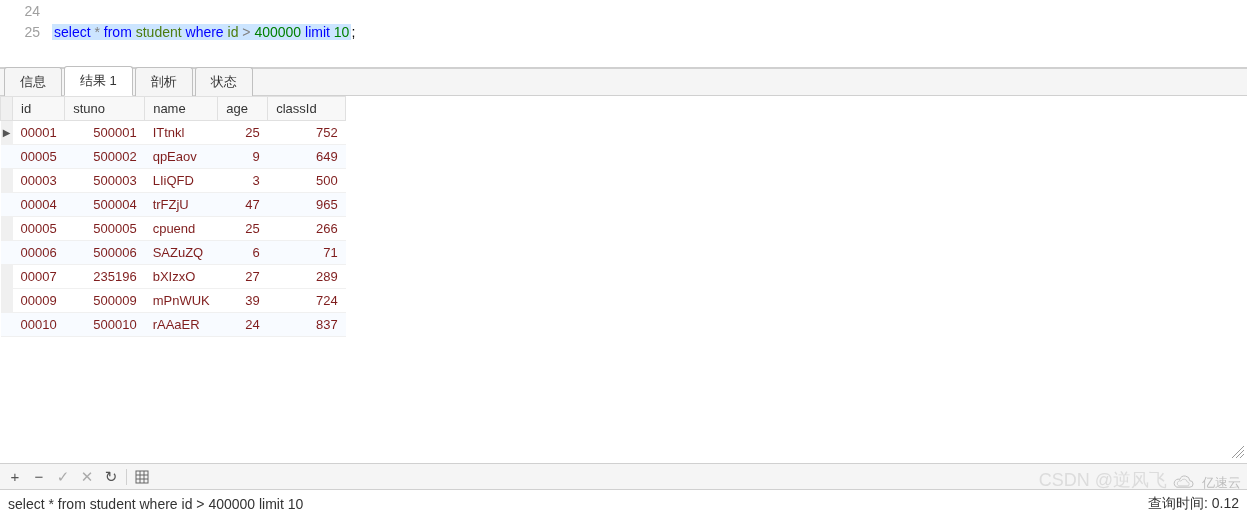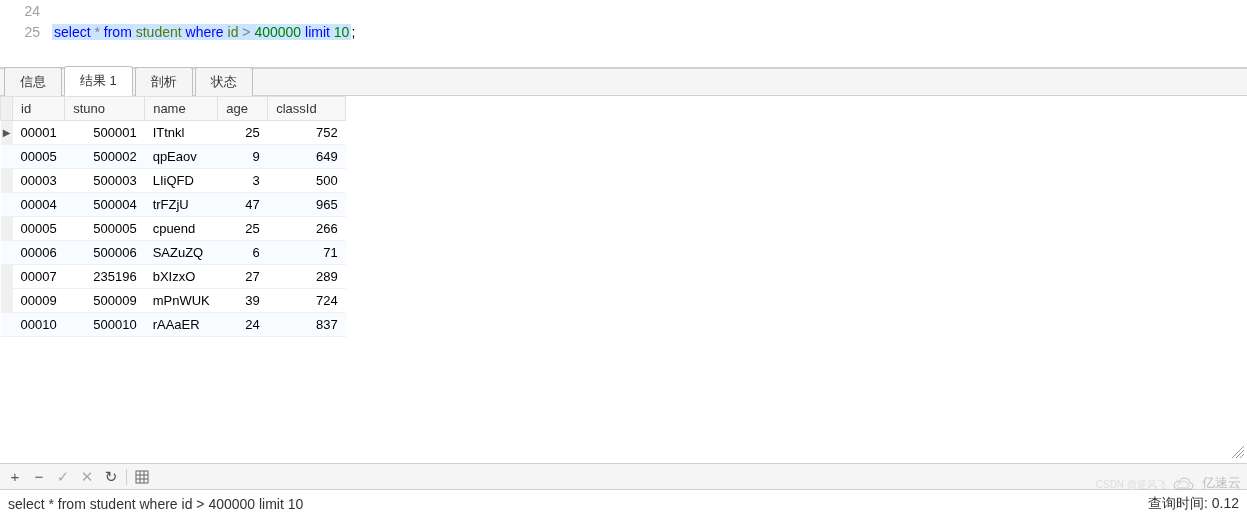--- a/index.html
+++ b/index.html
@@ -100,21 +100,21 @@
     }
     th.row-marker-col {
       width: 12px;
       padding: 0;
       background: #f0f0f0;
     }
     td {
       border-bottom: 1px solid #f0f0f0;
       padding: 4px 8px;
       height: 24px;
-      color: #000000;
+      color: #7f1d1d;
     }
     td.row-marker {
       background: #f0f0f0;
       width: 12px;
       padding: 0;
       text-align: center;
       color: #555;
       font-size: 10px;
     }
     td.num-cell { text-align: right; }
@@ -157,33 +157,33 @@
       background: #ffffff;
       height: 28px;
       font-size: 14px;
       color: #333;
     }
     .watermark {
       position: absolute;
       right: 6px;
       bottom: 30px;
       display: flex;
-      align-items: flex-end;
+      align-items: flex-start;
       gap: 7px;
       color: #b0b0b0;
       font-size: 13px;
       opacity: 0.8;
     }
     .watermark svg { width: 22px; height: 16px; }
     .watermark-text2 {
       position: absolute;
       right: 80px;
       bottom: 30px;
       color: #dcdcdc;
-      font-size: 10px;
+      font-size: 18px;
     }
     .main {
       display: flex;
       flex-direction: column;
       height: 100%;
     }
     .scroll-corner {
       position: absolute;
       right: 2px;
       bottom: 4px;

